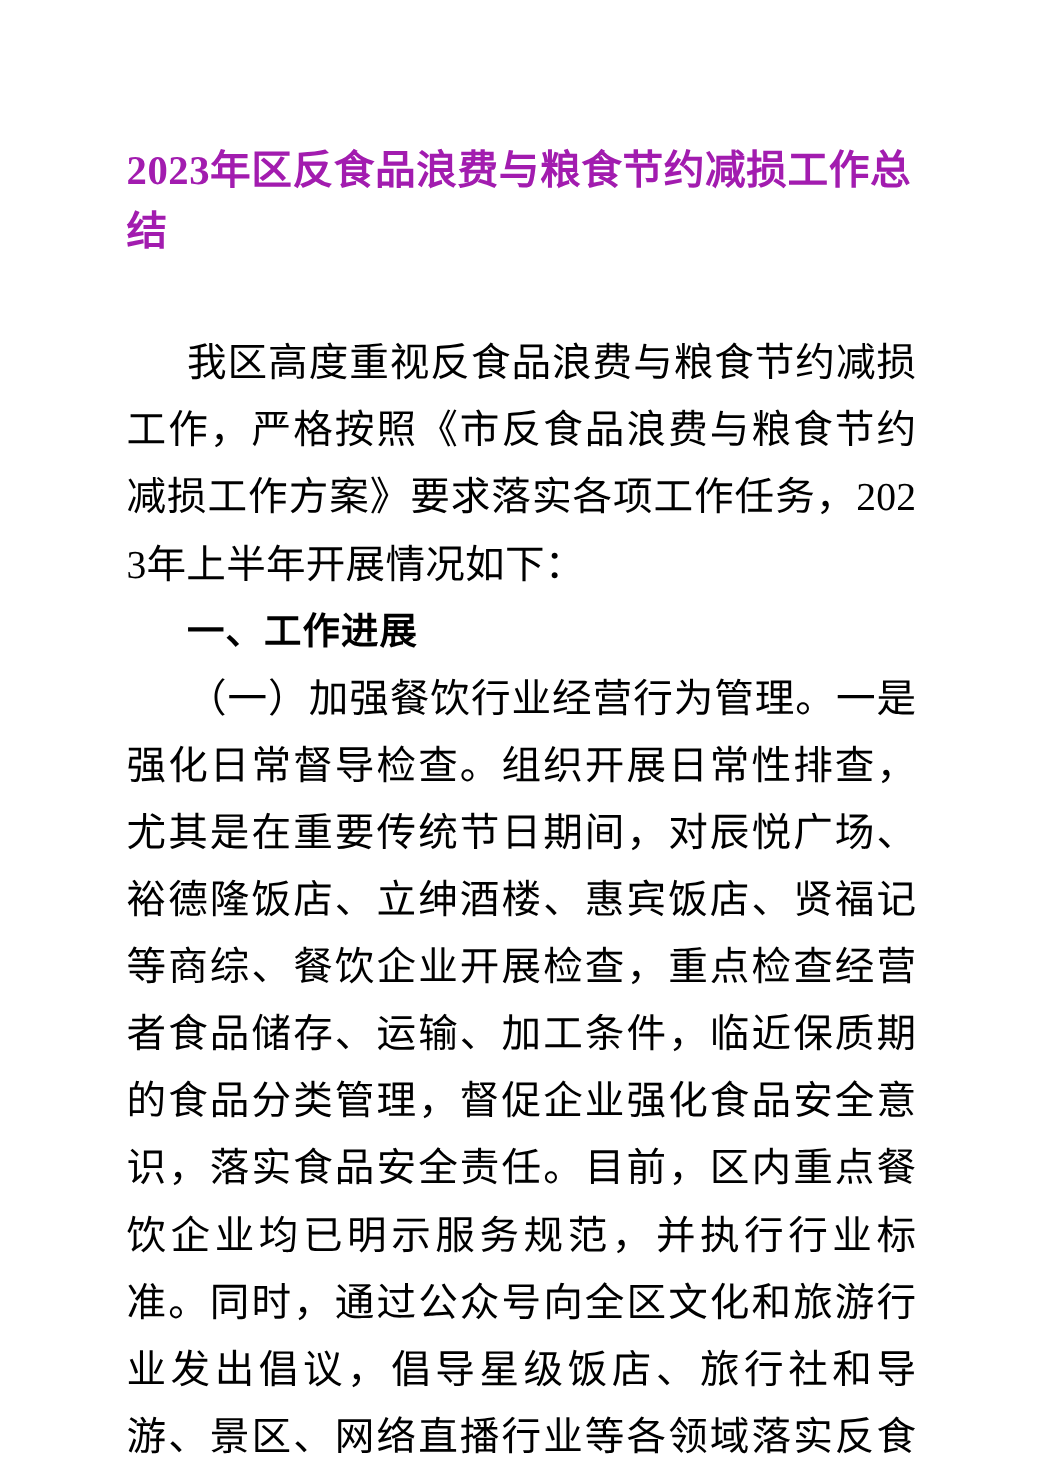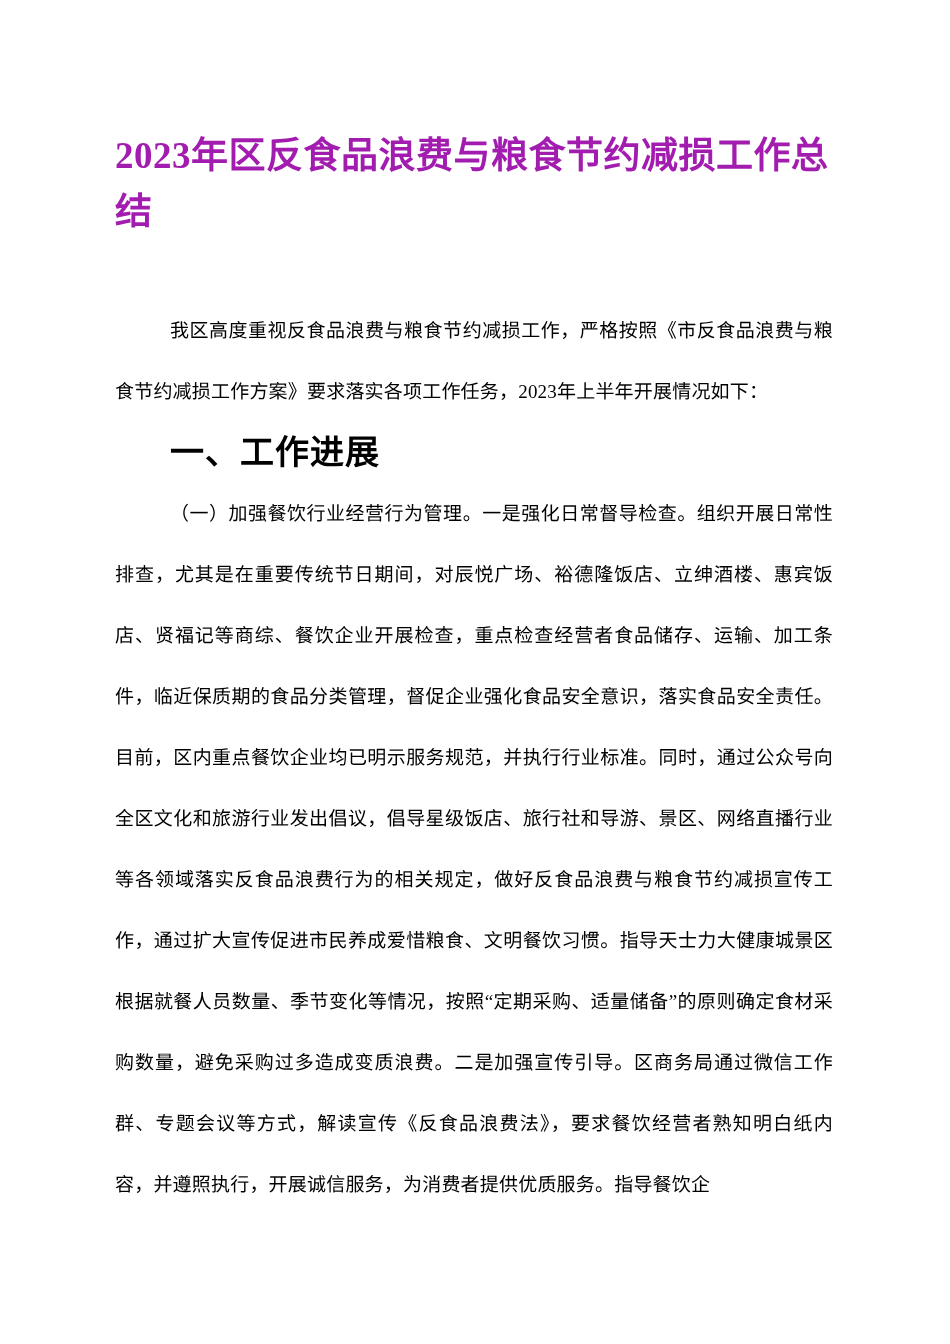--- a/index.html
+++ b/index.html
@@ -47,21 +47,21 @@
     line-height: 61px;
     color: #000000;
     text-indent: 55px;
     letter-spacing: 1px;
   }
 
   
   .body-paragraph {
     margin: 0;
     font-family: "Liberation Serif", "DejaVu Serif", serif;
-    font-size: 19px;
+    font-size: 36px;
     line-height: 61px;
     color: #000000;
     text-align: justify;
     text-align-last: left;
     text-justify: inter-character;
     text-indent: 55px;
     word-break: break-all;
     letter-spacing: 0.2px;
   }
 

